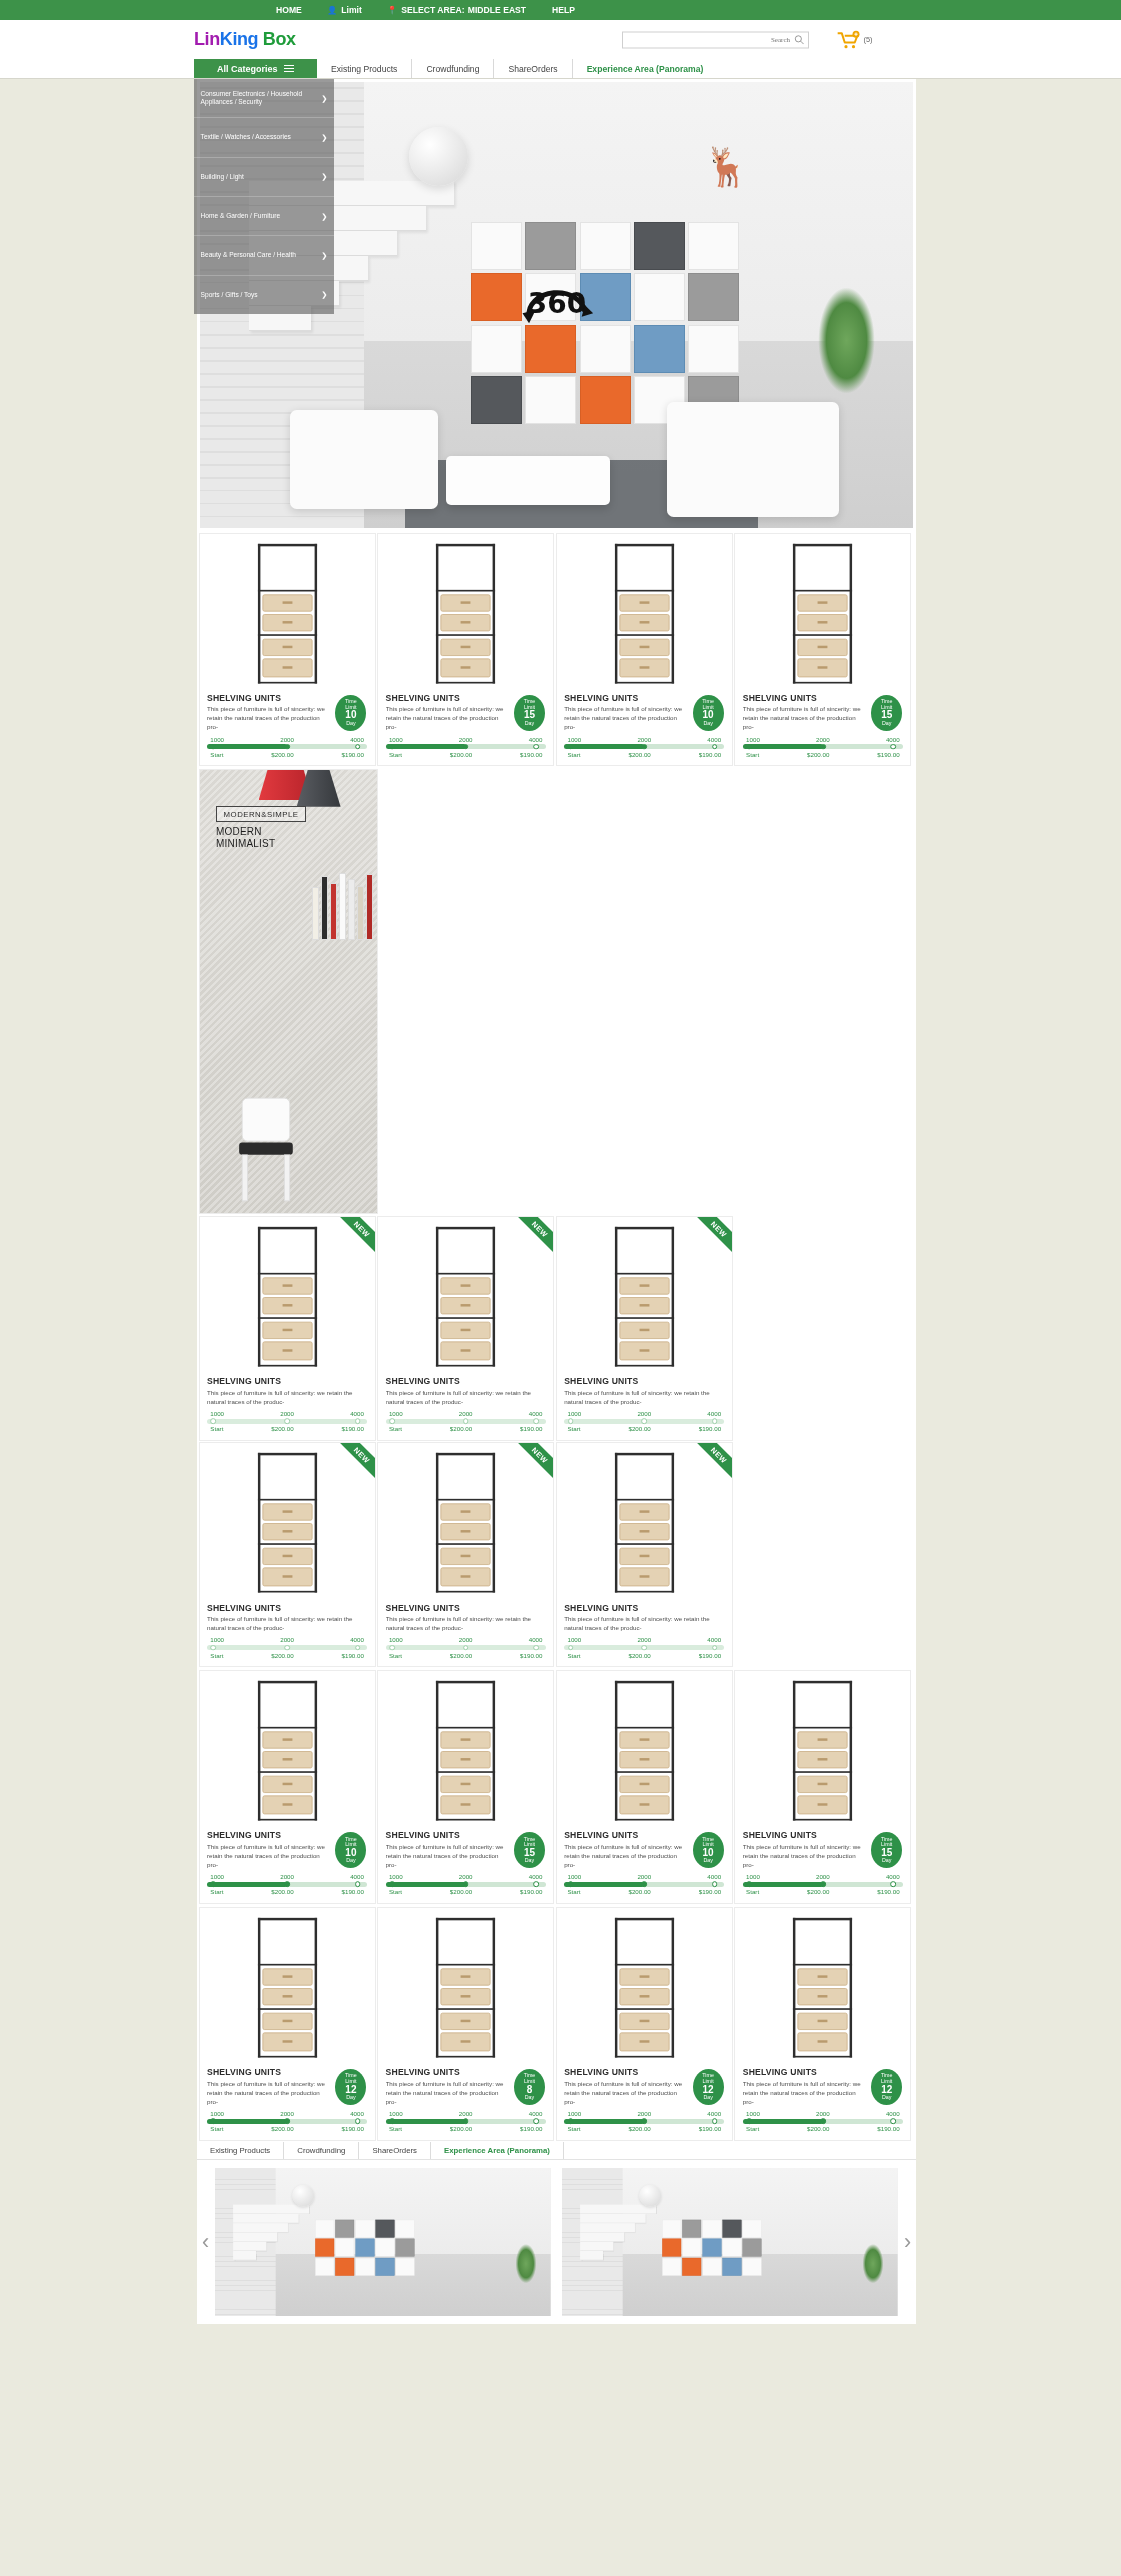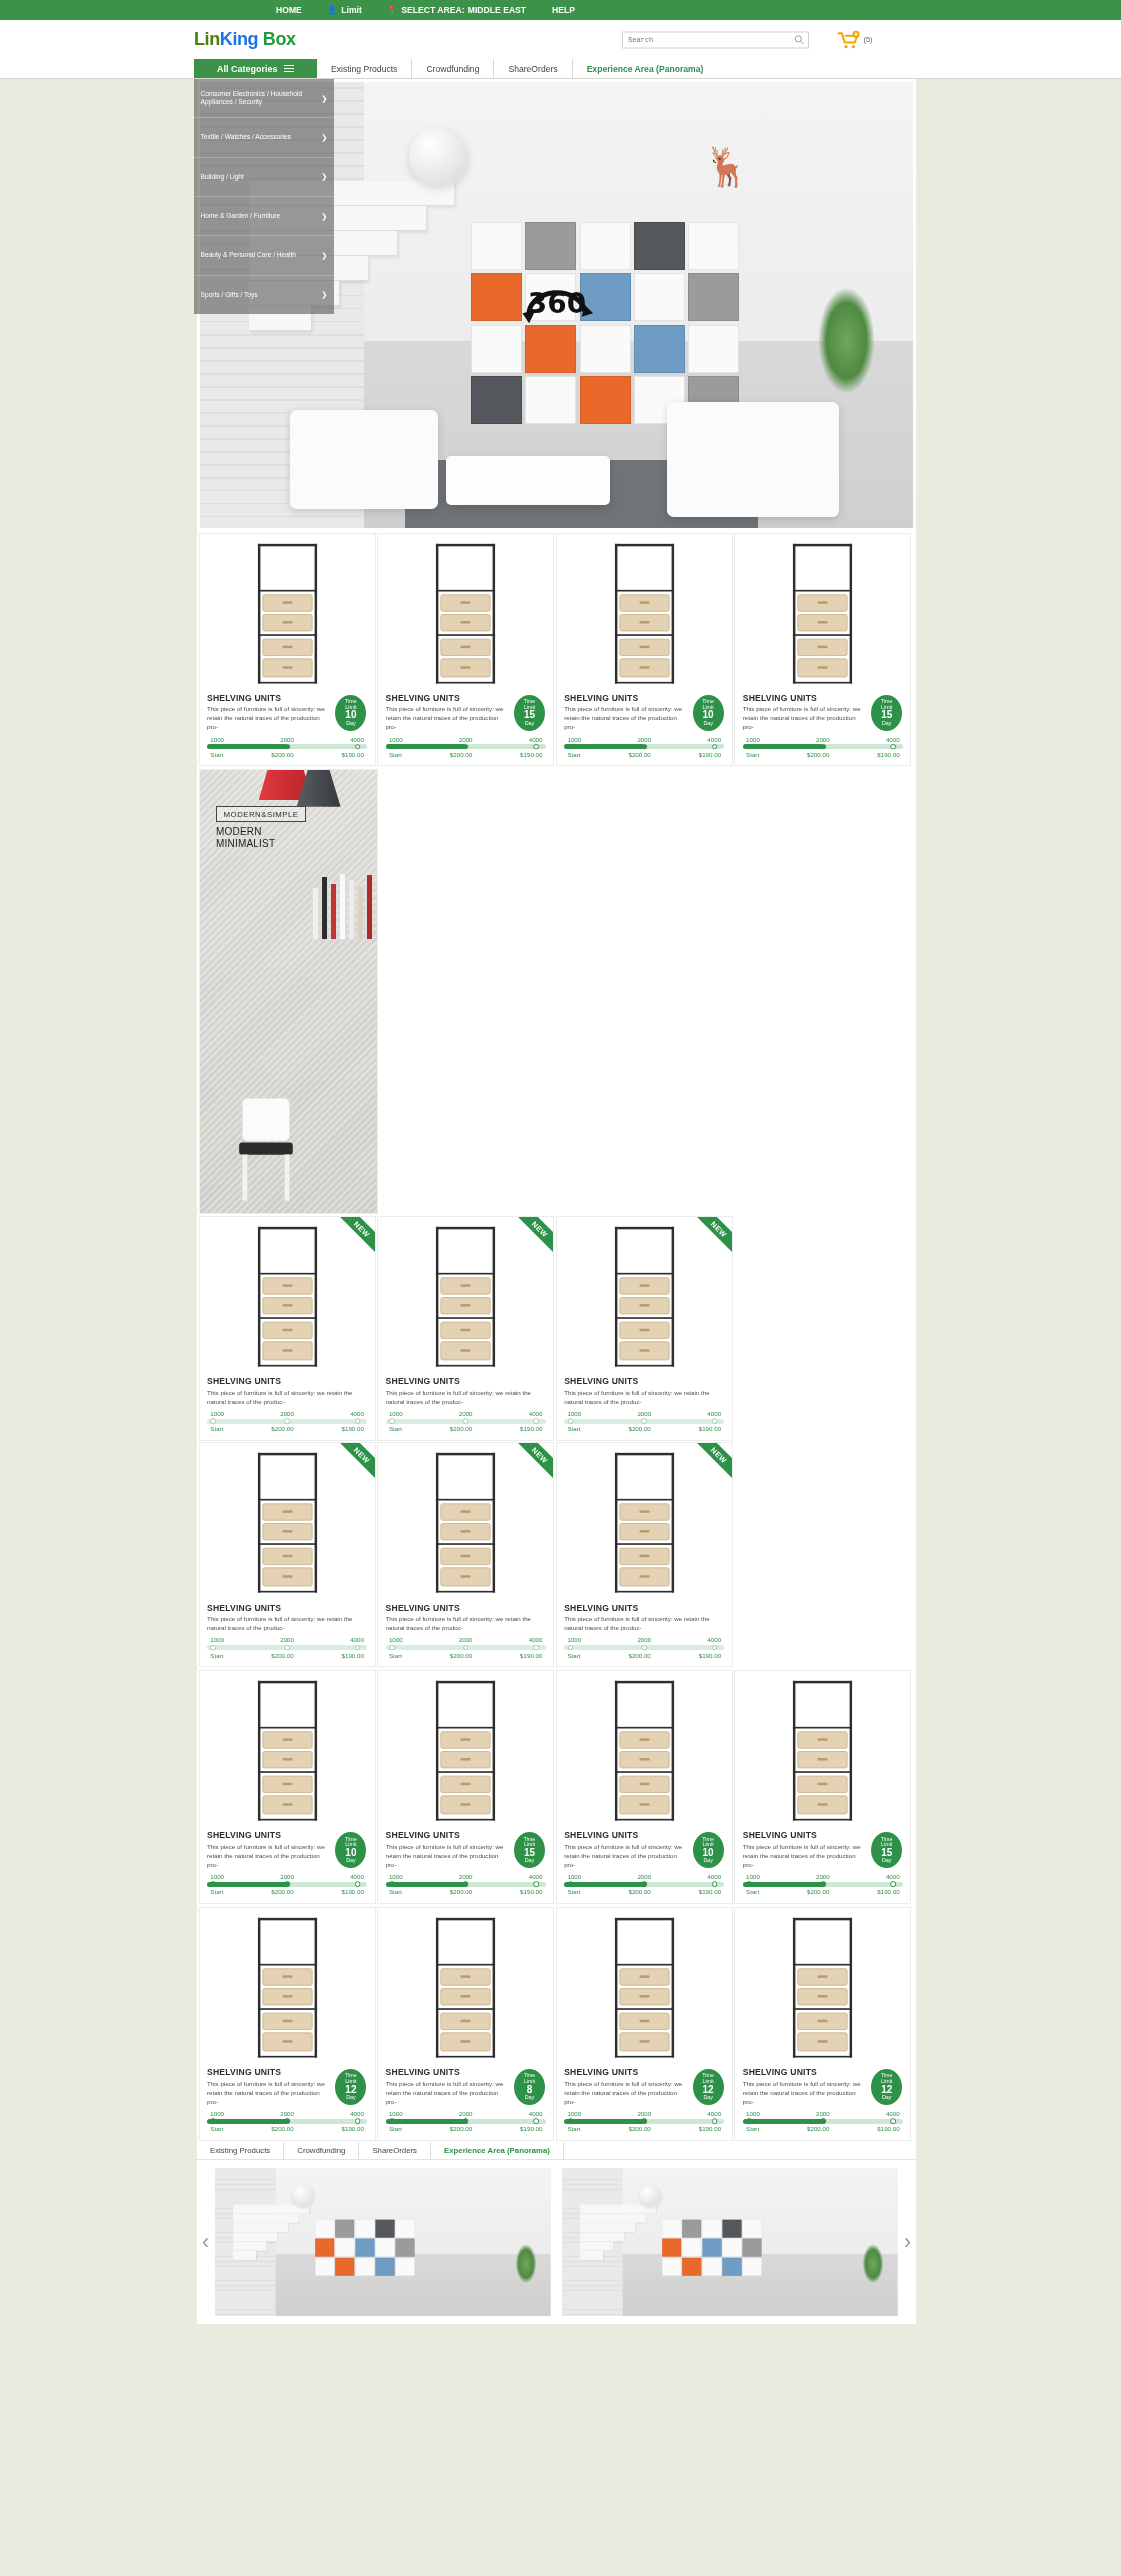--- a/index.html
+++ b/index.html
@@ -42,21 +42,21 @@
     display:flex;
     align-items:center;
     position:relative;
   }
   .logo {
     margin-left:194px;
     font-size:18px;
     font-weight:bold;
     letter-spacing:-0.4px;
   }
-  .logo .c1 { color:#4d7c0f; }
+  .logo .c1 { color:#a21caf; }
   .logo .c2 { color:#1a73e8; }
   .logo .c3 { color:#1f9c3b; }
 
   .searchwrap {
     position:absolute;
     left:622px;
     top:50%;
     transform:translateY(-50%);
     display:flex;
     align-items:center;
@@ -66,22 +66,23 @@
     width:187px;
   }
   .searchwrap input {
     border:0;
     outline:0;
     flex:1;
     height:100%;
     font-size:7px;
     padding-left:5px;
     color:#777;
-    font-family:Liberation Mono, monospace;
+    font-family:Liberation Serif, serif;
     background:transparent;
+    text-align:right;
   }
   .search-btn {
     width:18px; height:100%;
     border:0; background:transparent;
     display:flex; align-items:center; justify-content:center;
     cursor:pointer;
   }
   .cartwrap {
     position:absolute;
     left:836px;

